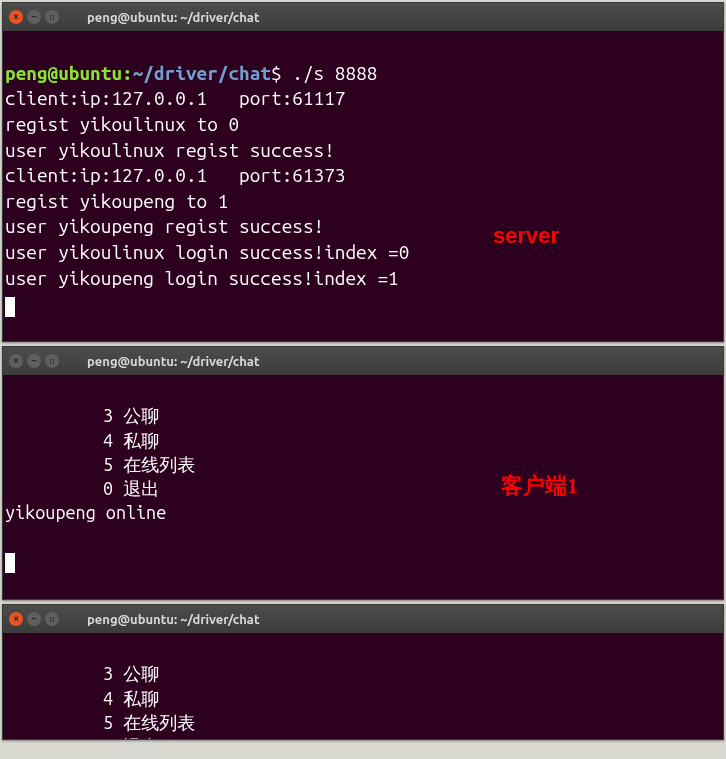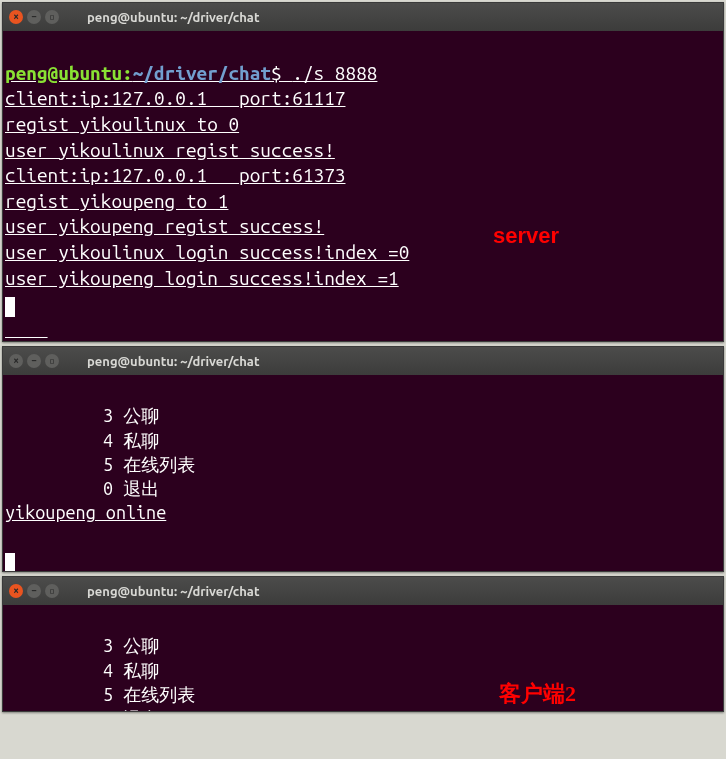--- a/index.html
+++ b/index.html
@@ -48,21 +48,20 @@
     }
     .term-body {
       position: relative;
       background: #2c001e;
       color: #ffffff;
       font-size: 19px;
       line-height: 1.35;
       padding: 4px 2px 6px 2px;
       white-space: pre;
       overflow: hidden;
-      text-decoration: underline;
     }
     .term-body.smaller { font-size: 18px; }
     .prompt-user { color: #8ae234; font-weight: bold; }
     .prompt-tilde { color: #729fcf; font-weight: bold; }
     .prompt-dollar { color: #ffffff; }
     .cursor {
       display: inline-block;
       width: 10px;
       height: 20px;
       background: #ffffff;
@@ -73,21 +72,21 @@
       color: #ff0000;
       font-family: "SimSun", serif;
       font-size: 24px;
       font-weight: bold;
       pointer-events: none;
     }
     .ann-server { top: 190px; left: 490px; font-family: "Arial Black", sans-serif; font-size: 22px; }
     .ann-c1 { top: 96px; left: 498px; font-size: 22px; }
     .ann-c2 { top: 74px; left: 496px; font-size: 22px; }
     .term1 .term-body { height: 310px; }
-    .term2 .term-body { height: 196px; }
+    .term2 .term-body { height: 224px; }
     .term3 .term-body { height: 106px; }
     .menu-indent { padding-left: 98px; display: inline-block; }
   </style>
 </head>
 <body>
 
 <div class="term-window term1">
   <div class="titlebar">
     <span class="win-btn btn-close">×</span>
     <span class="win-btn btn-min">–</span>
@@ -117,30 +116,30 @@
     <span class="title-text">peng@ubuntu: ~/driver/chat</span>
   </div>
   <div class="term-body smaller">
 <span class="menu-indent">3 公聊</span>
 <span class="menu-indent">4 私聊</span>
 <span class="menu-indent">5 在线列表</span>
 <span class="menu-indent">0 退出</span>
 <span>yikoupeng online</span>
 
 <span class="cursor"></span>
+    <div class="annotation ann-c1">客户端1</div>
   </div>
 </div>
 
 <div class="term-window term3">
   <div class="titlebar">
     <span class="win-btn btn-close">×</span>
     <span class="win-btn btn-min">–</span>
     <span class="win-btn btn-max">▫</span>
     <span class="title-text">peng@ubuntu: ~/driver/chat</span>
   </div>
   <div class="term-body smaller">
 <span class="menu-indent">3 公聊</span>
 <span class="menu-indent">4 私聊</span>
 <span class="menu-indent">5 在线列表</span>
 <span class="menu-indent">0 退出</span>
-    <div class="annotation ann-c2">客户端2</div>
   </div>
 </div>
 
 </body></html>

